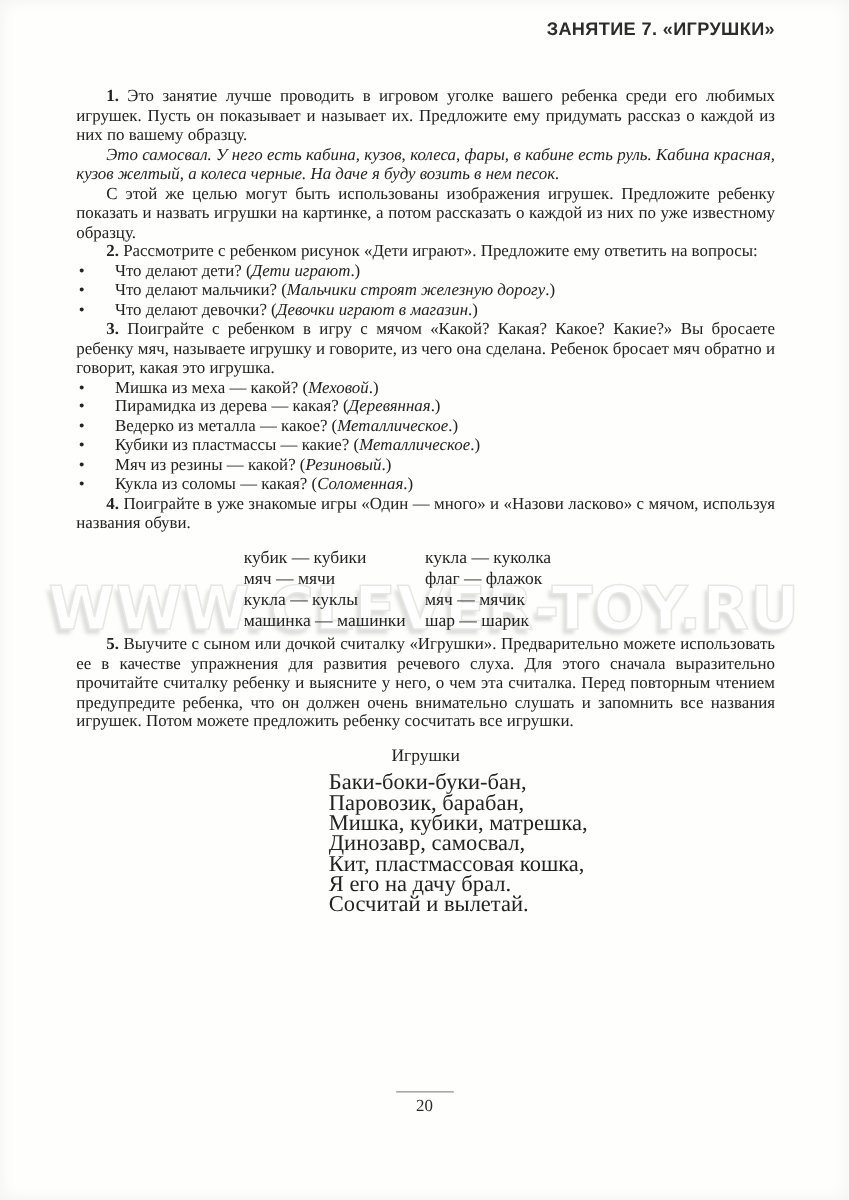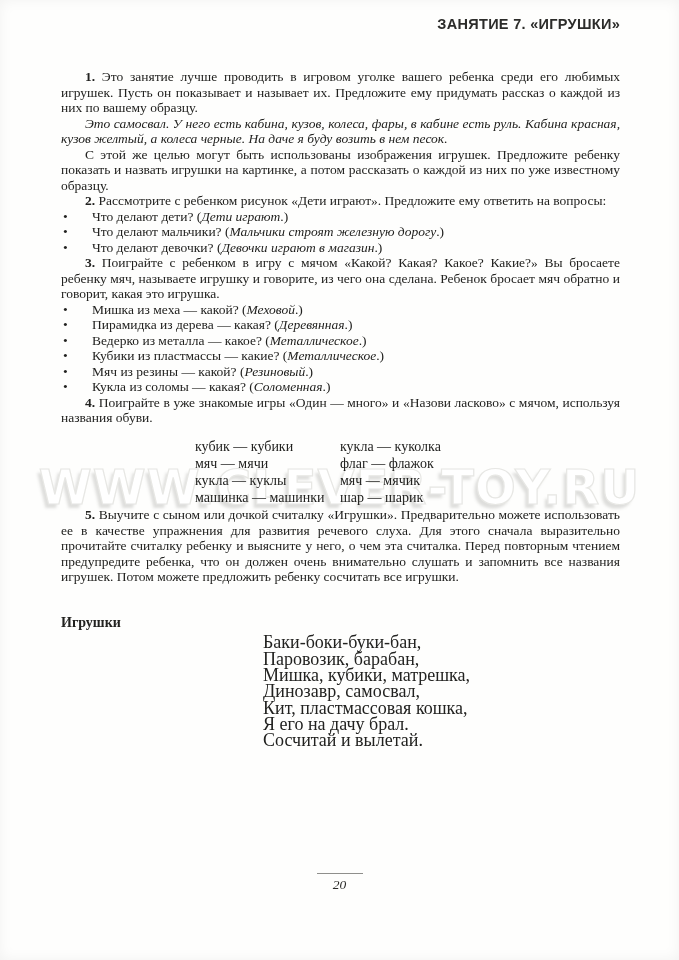--- a/index.html
+++ b/index.html
@@ -61,30 +61,31 @@
   }
   ul.qlist .bullet { position: absolute; left: 2px; top: 0; }
   .word-pairs {
     display: grid;
     grid-template-columns: 145px max-content;
     margin: 12px 0 1px 134px;
     line-height: 17.2px;
     font-size: 14px;
   }
   .subheading {
-    margin: 30px 0 0 0;
-    font-weight: bold;
+    margin: 13px 0 0 0;
+    text-align: center;
+    font-weight: normal;
     font-size: 14px;
   }
   .poem {
     margin: 4px 0 0 202px;
     font-size: 18px;
     line-height: 16.3px;
   }
-  .footer { position: absolute; left: 0; right: 0; top: 873px; z-index: 1; font-style: italic; }
+  .footer { position: absolute; left: 0; right: 0; top: 873px; z-index: 1; }
   .footer-rule {
     width: 46px;
     margin: 0 auto;
     border-top: 1px solid #8f8f8c;
   }
   .page-number {
     margin-top: 3px;
     text-align: center;
     font-size: 13.5px;
     color: #2a2a28;

